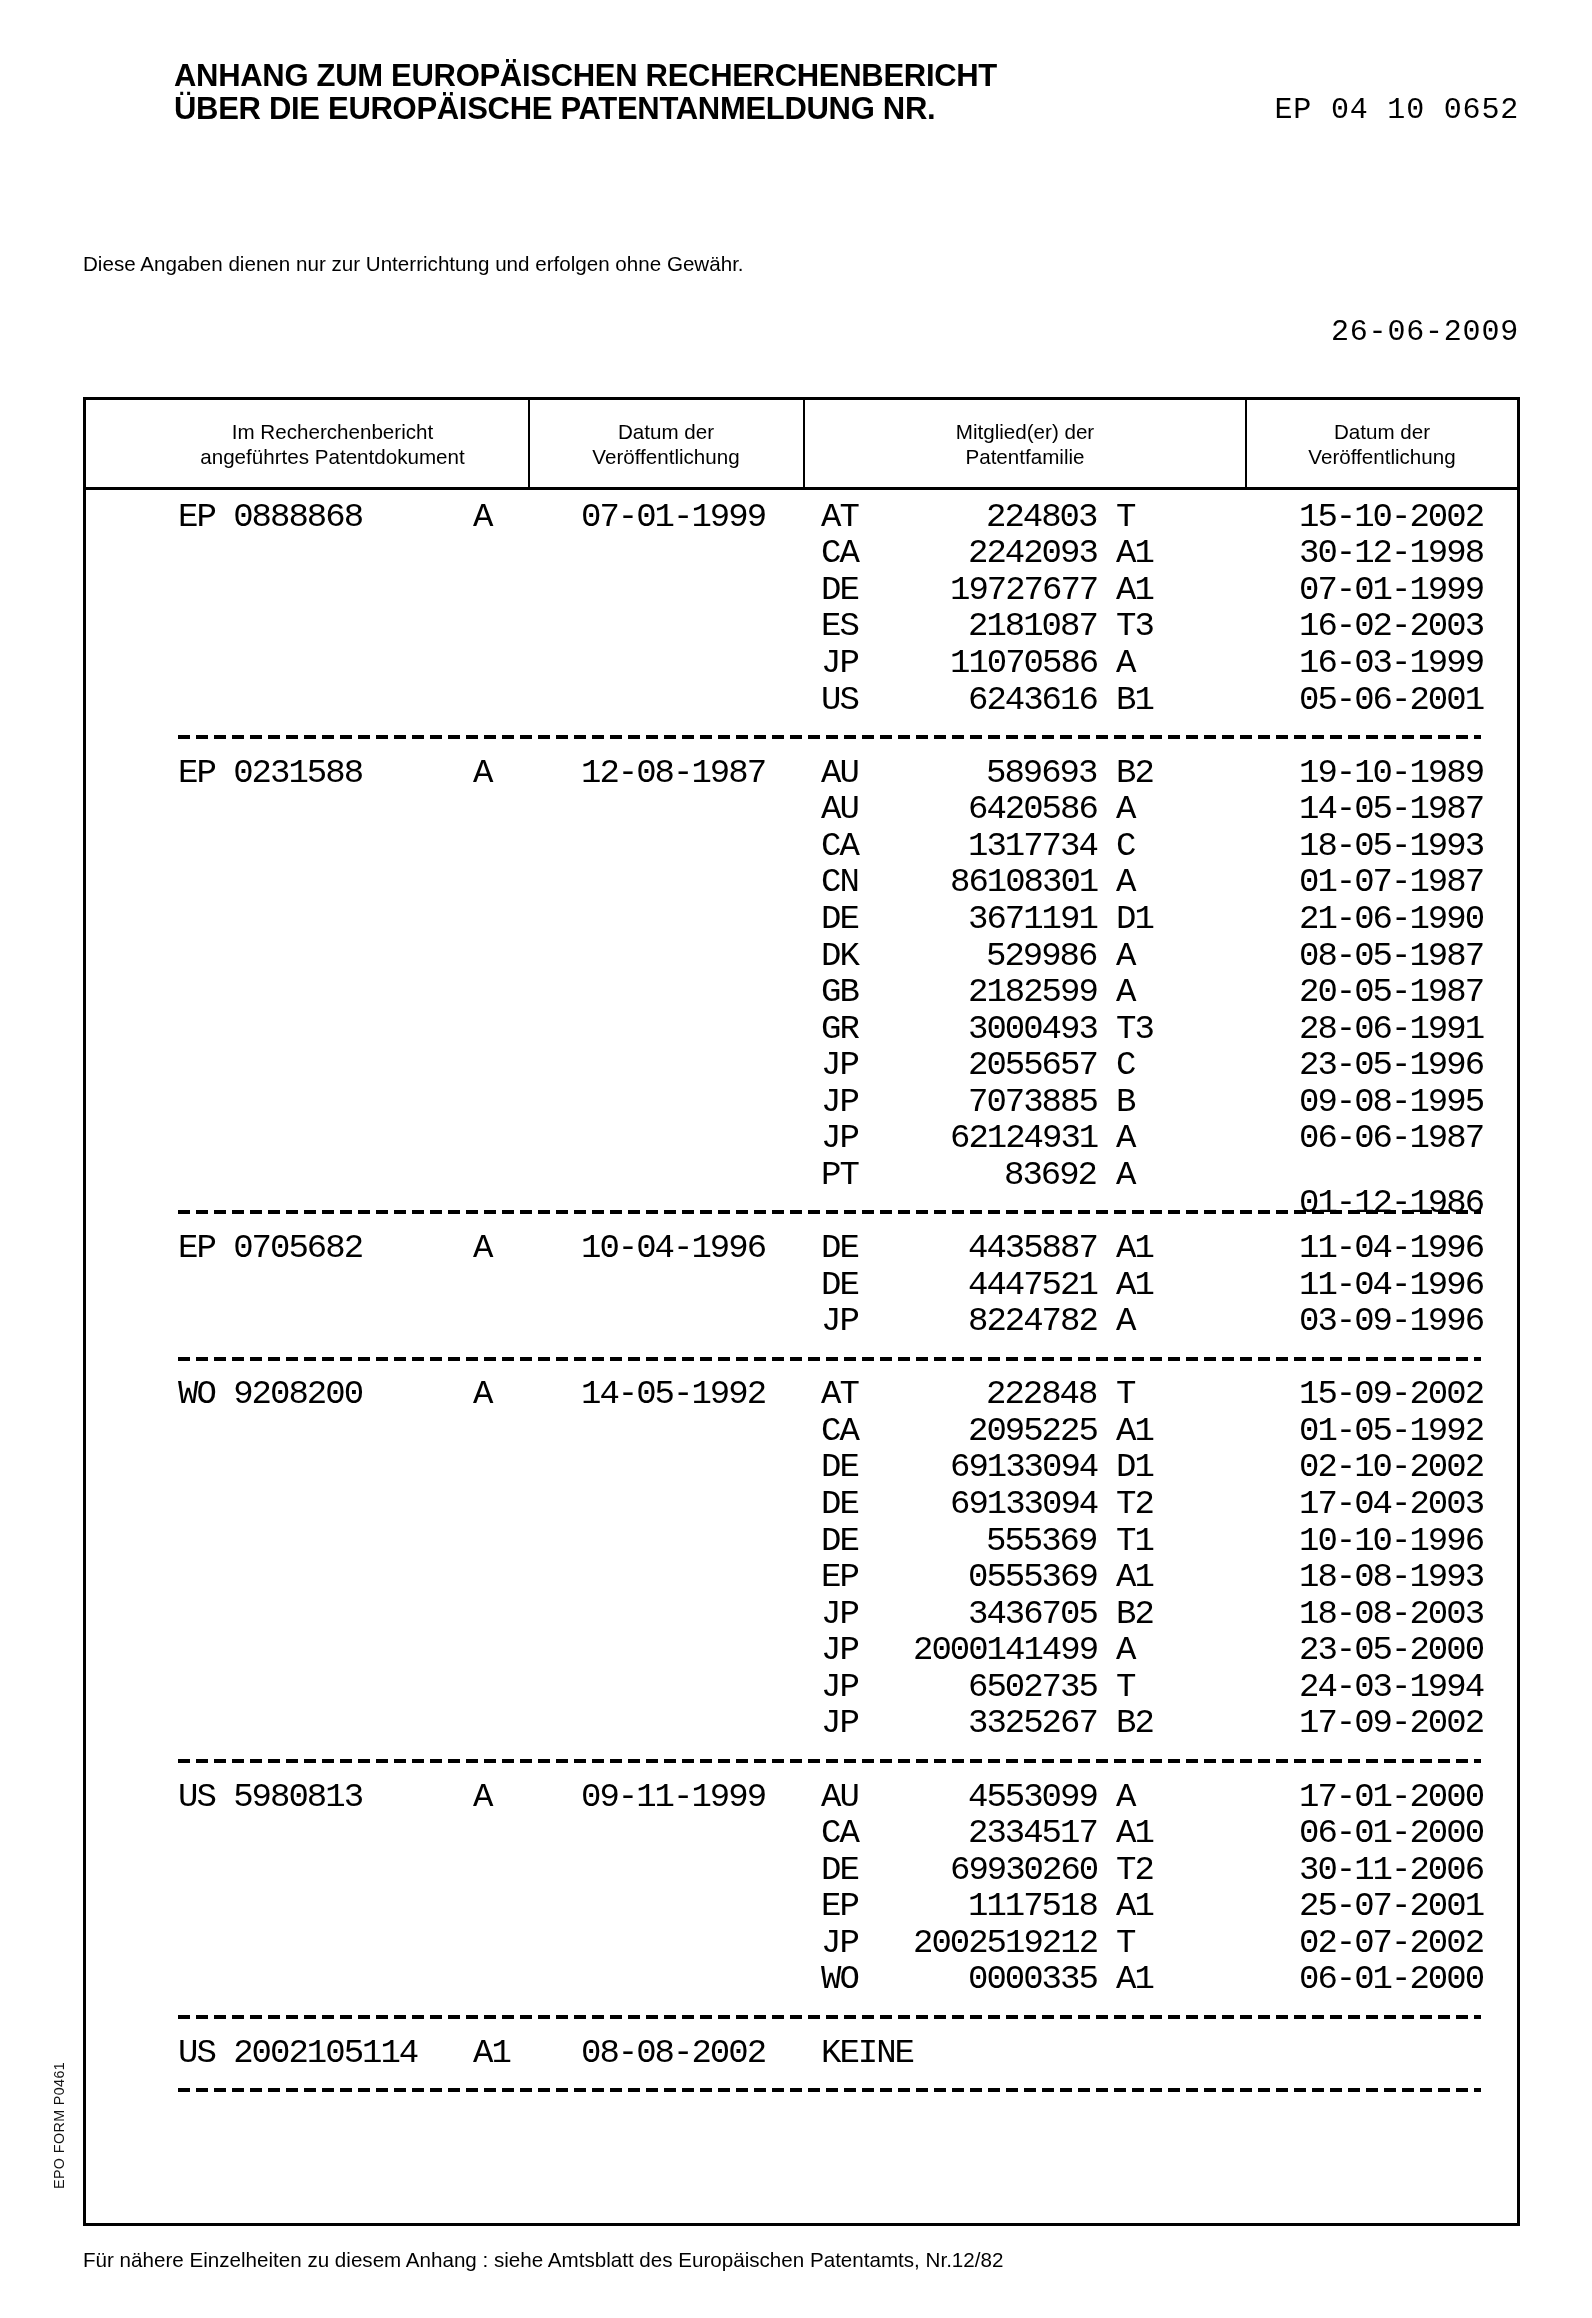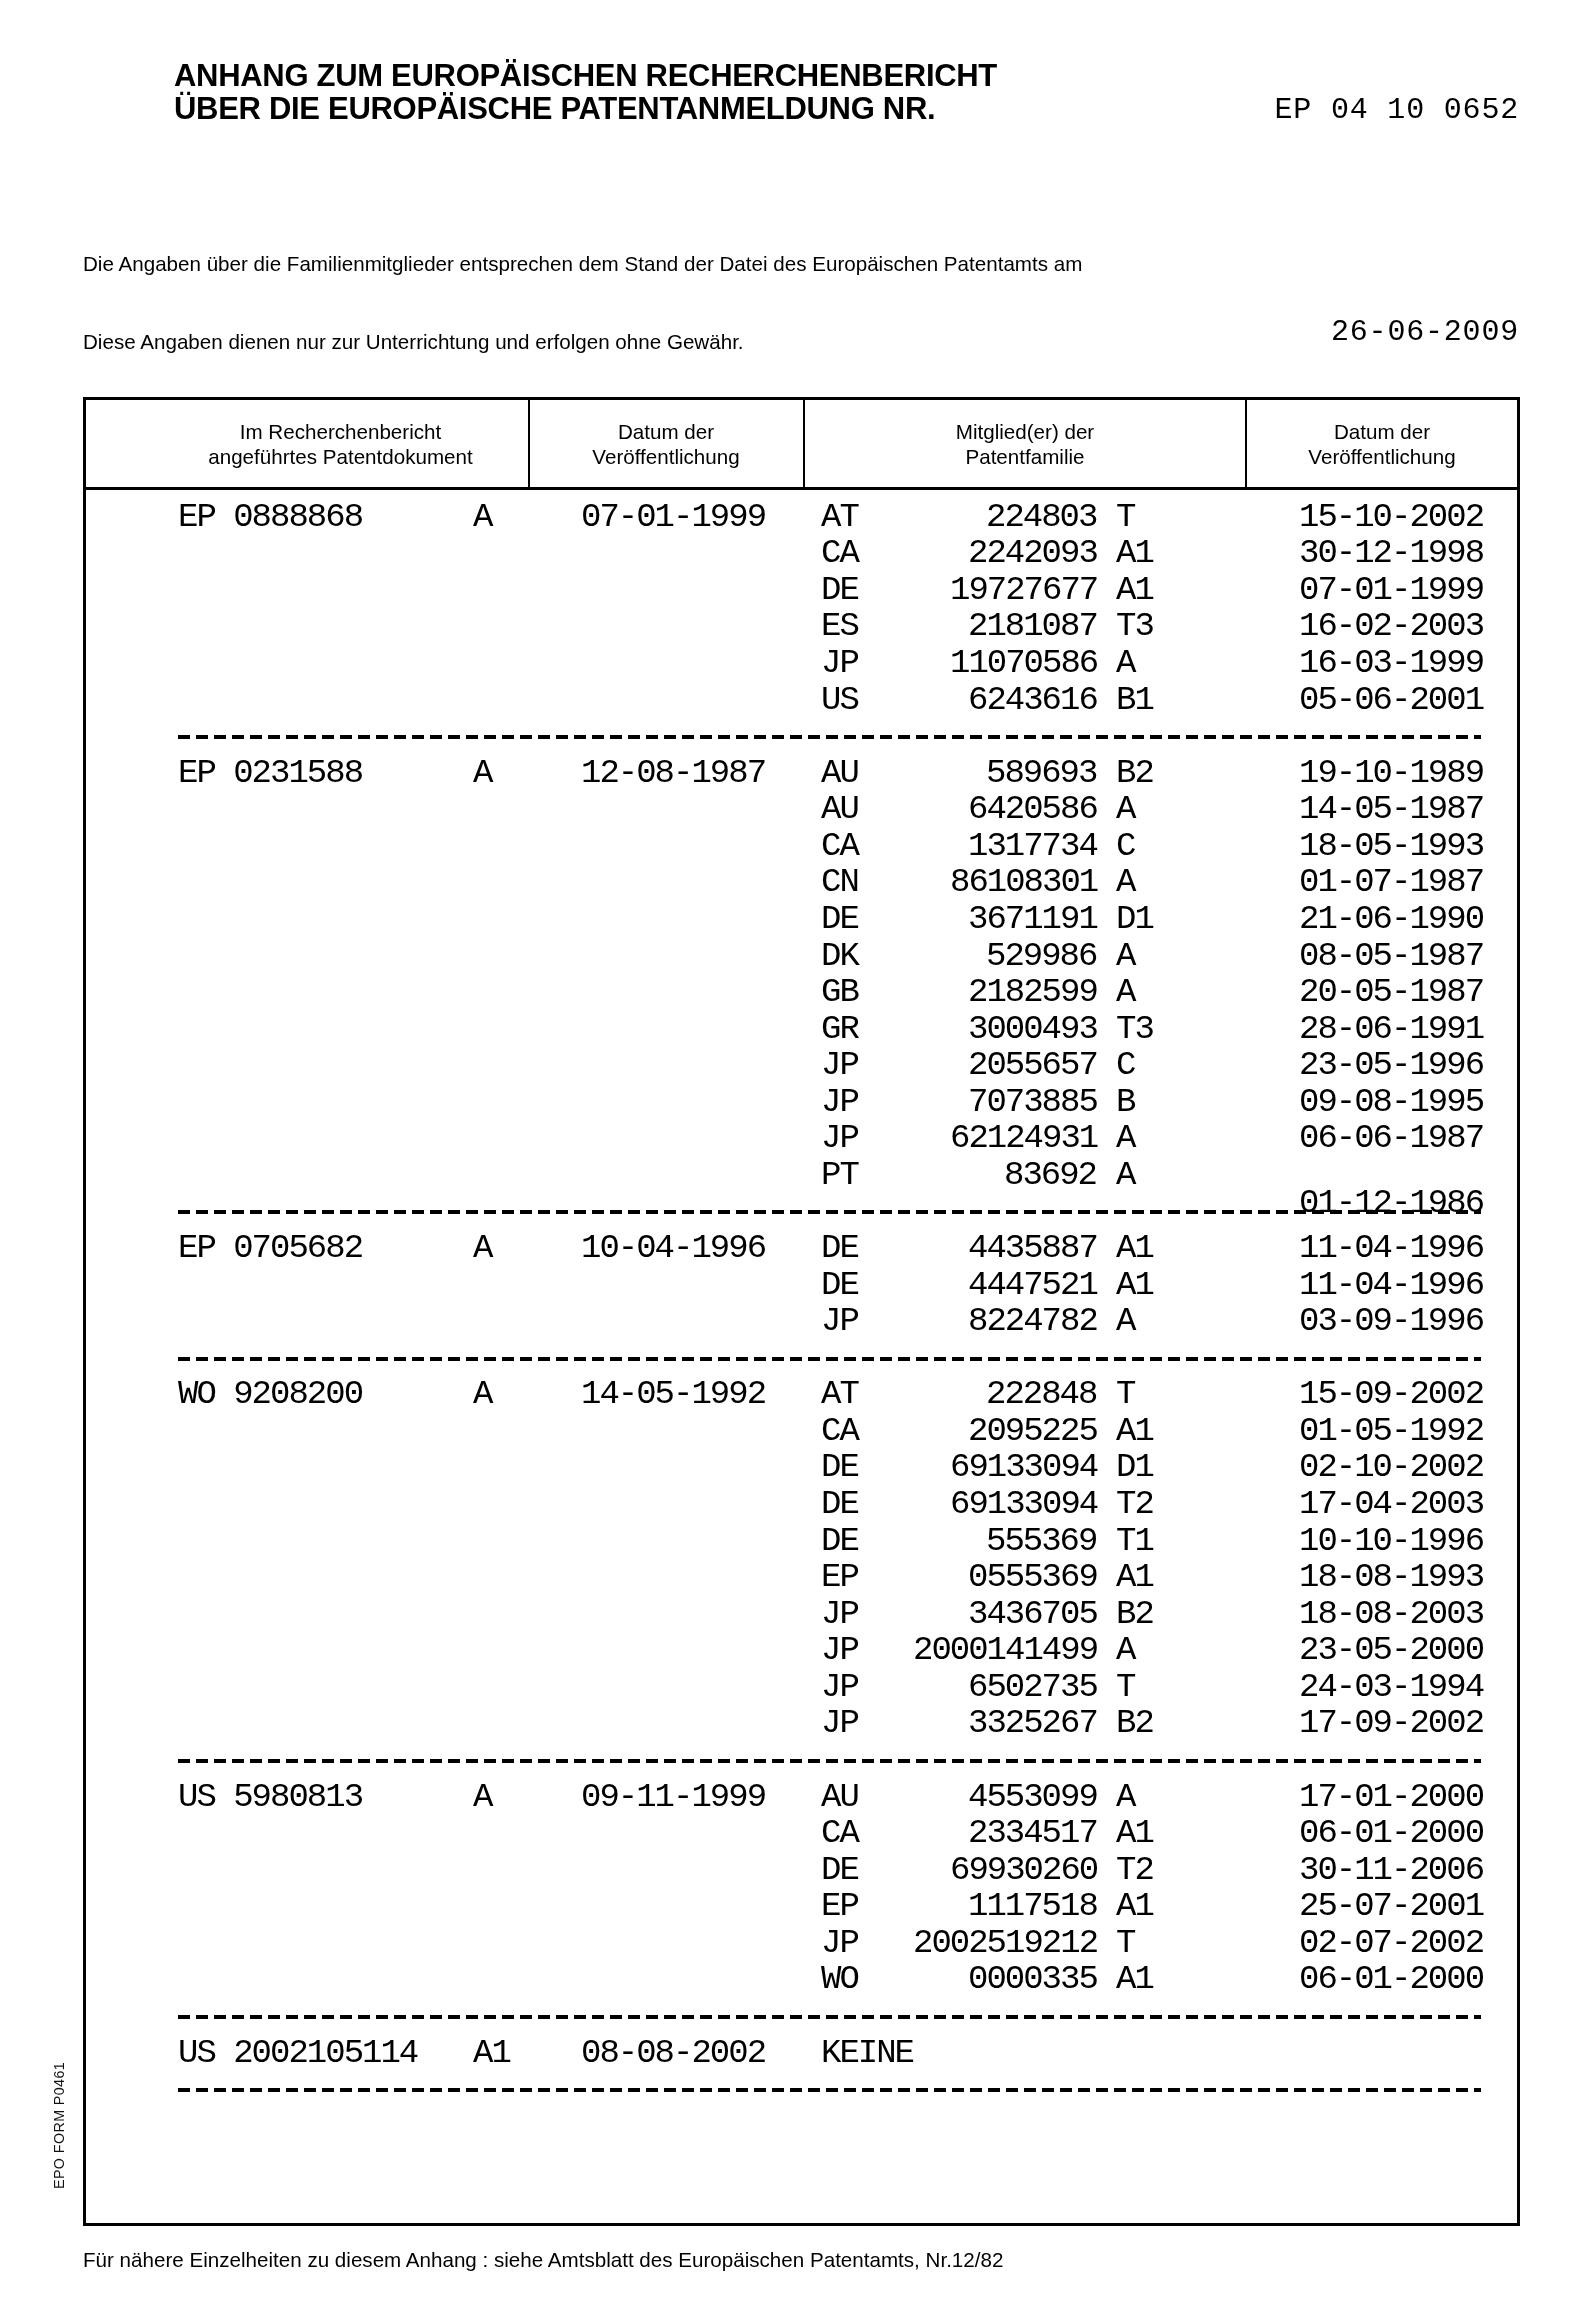--- a/index.html
+++ b/index.html
@@ -10,41 +10,40 @@
   .title1 { top: 59px; }
   .title2 { top: 92px; }
   .appnum { position: absolute; right: 73px; top: 93px; font-size: 30px; white-space: nowrap; letter-spacing: 0.8px; }
   .intro { position: absolute; left: 83px; top: 199px; font-size: 20.6px; line-height: 26px; white-space: pre; }
   .intro div { height: 26px; }
   .report-date { position: absolute; right: 73px; top: 315px; font-size: 30px; white-space: nowrap; letter-spacing: 0.8px; }
 
   .table { position: absolute; left: 83px; top: 397px; width: 1437px; height: 1829px; border: 3.4px solid #000; box-sizing: border-box; }
   .thead { position: absolute; left: 0; top: 0; right: 0; height: 87px; border-bottom: 3.4px solid #000; }
   .th { position: absolute; top: 0; height: 87px; display: flex; align-items: center; justify-content: center; text-align: center; font-size: 20.6px; line-height: 25px; }
-  .th.c1 { left: 8px; width: 493px; }
+  .th.c1 { left: 0; width: 493px; }
   .th.c2 { left: 442px; width: 272px; border-left: 2.5px solid #000; }
   .th.c3 { left: 717px; width: 440px; border-left: 2.5px solid #000; }
   .th.c4 { left: 1159px; width: 270px; border-left: 2.5px solid #000; }
 
   .rows { position: absolute; left: 0; top: 0; width: 1592px; }
   .cell { position: absolute; font-size: 34px; letter-spacing: -2px; line-height: 37px; height: 37px; white-space: pre; }
   .dash { position: absolute; left: 178px; width: 1303px; height: 4.2px; background-image: repeating-linear-gradient(90deg, #000 0, #000 11.8px, transparent 11.8px, transparent 18px); }
 
   .side { position: absolute; left: 51px; top: 2189px; transform-origin: 0 0; transform: rotate(-90deg); font-size: 14.3px; white-space: nowrap; color: #111; letter-spacing: 0.4px; }
   .footer { position: absolute; left: 83px; top: 2248px; font-size: 20.6px; white-space: nowrap; }
 </style>
 </head>
 <body>
 
 <div class="title title1 sans">ANHANG ZUM EUROPÄISCHEN RECHERCHENBERICHT</div>
 <div class="title title2 sans">ÜBER DIE EUROPÄISCHE PATENTANMELDUNG NR.</div>
 <div class="appnum mono">EP 04 10 0652</div>
 
 <div class="intro sans">
-  <div>Die Angaben über die Familienmitglieder entsprechen dem Stand der Datei des Europäischen Patentamts am</div>
   <div>Diese Angaben dienen nur zur Unterrichtung und erfolgen ohne Gewähr.</div>
 </div>
 
 <div class="report-date mono">26-06-2009</div>
 
 <div class="table">
   <div class="thead">
     <div class="th c1 sans">
         <span style="white-space:pre-line">Im Recherchenbericht
 angeführtes Patentdokument</span>

